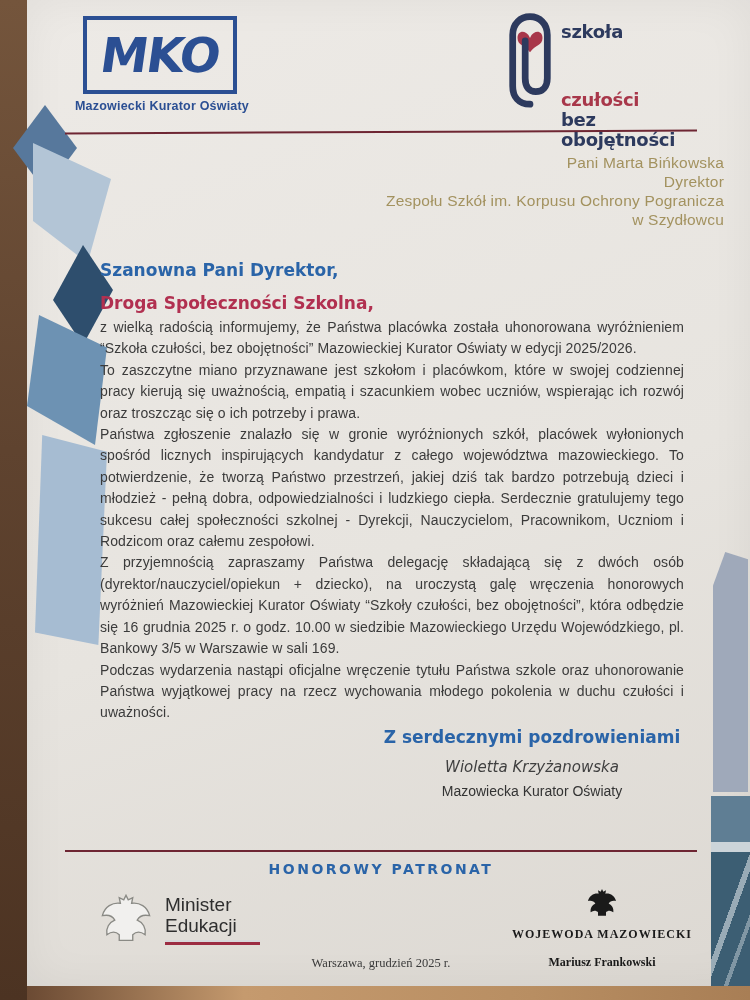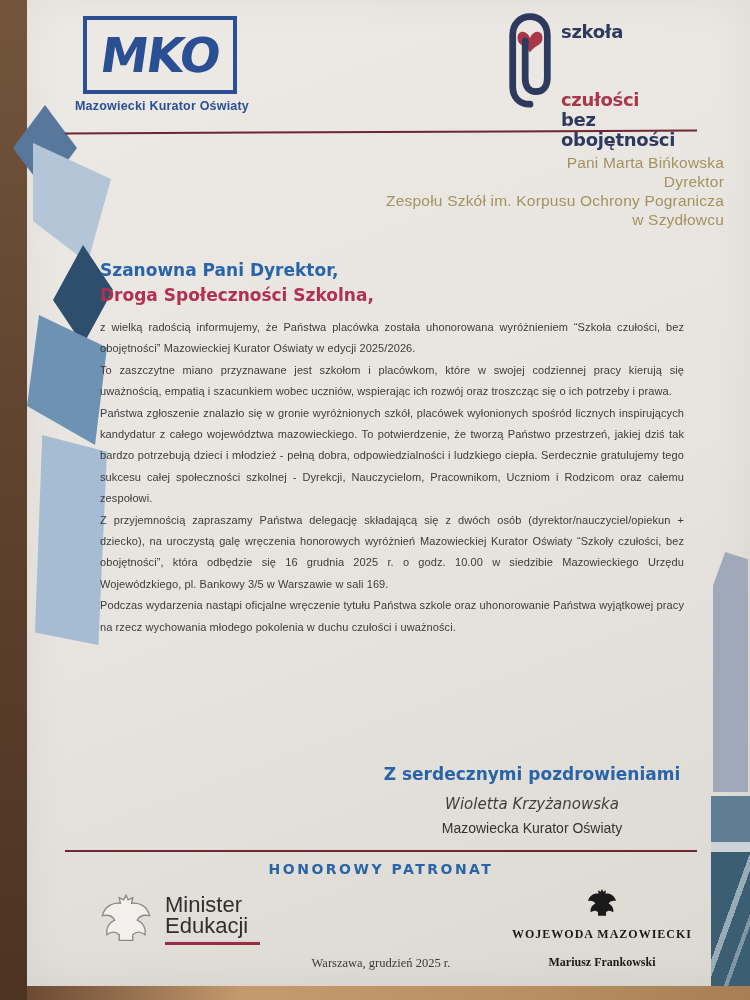--- a/index.html
+++ b/index.html
@@ -61,40 +61,40 @@
   .rule{position:absolute;height:2px;background:var(--c-rule_maroon);}
   .rule-top{left:38px;top:131px;width:632px;transform:rotate(-.25deg);}
   .rule-bottom{left:38px;top:850px;width:632px;}
 
   .recipient{position:absolute;right:26px;top:153px;text-align:right;
     color:var(--c-recipient_tan);font-size:15.5px;line-height:19px;letter-spacing:.2px;}
 
   .salutation{position:absolute;left:73px;top:258px;font-family:"DejaVu Sans",sans-serif;
     font-weight:700;font-size:17px;line-height:25px;}
   .sal-blue{color:var(--c-heading_blue);}
-  .sal-red{color:var(--c-salutation_red);}
+  .sal-red{color:var(--c-salutation_red);margin-top:8px;}
 
   .letter-body{position:absolute;left:73px;top:317px;width:584px;
-    font-size:11px;line-height:21.4px;color:var(--c-body_text);
+    font-size:14px;line-height:21.4px;color:var(--c-body_text);
     text-align:justify;letter-spacing:.1px;}
   .letter-body p{margin:0;}
 
-  .closing{position:absolute;left:320px;top:727px;width:370px;text-align:center;margin-top:37px;}
+  .closing{position:absolute;left:320px;top:727px;width:370px;text-align:center;}
   .signoff{font-family:"DejaVu Sans",sans-serif;font-weight:700;font-size:17px;
     color:var(--c-heading_blue);}
   .signer-name{margin-top:11px;font-family:"DejaVu Sans",sans-serif;font-style:italic;
     font-size:15px;color:#3f3f3f;}
   .signer-title{margin-top:7px;font-size:14px;color:#333;}
 
   .patronat{position:absolute;left:38px;top:861px;width:632px;text-align:center;
     font-family:"DejaVu Sans",sans-serif;font-weight:800;font-size:14px;
     letter-spacing:2.5px;color:var(--c-heading_blue);}
 
   .minister{position:absolute;left:72px;top:890px;display:flex;align-items:center;gap:12px;}
-  .minister-text{font-size:22px;line-height:21px;color:#2e2e2e;}
+  .minister-text{font-size:19px;line-height:21px;color:#2e2e2e;}
   .flag-stripe{width:95px;height:5px;margin-top:4px;
     background:linear-gradient(180deg,#d7d8da 0 40%,#9c2c42 40% 100%);}
 
   .voivode{position:absolute;left:465px;top:886px;width:220px;text-align:center;}
   .voivode-eagle{display:block;margin:0 auto;}
   .voivode-line1{margin-top:7px;font-family:"Liberation Serif",serif;font-weight:700;
     font-size:12px;letter-spacing:1px;color:#1a1a1a;}
   .voivode-line2{margin-top:13px;font-family:"Liberation Serif",serif;font-weight:700;
     font-size:12px;color:#1a1a1a;}
 

